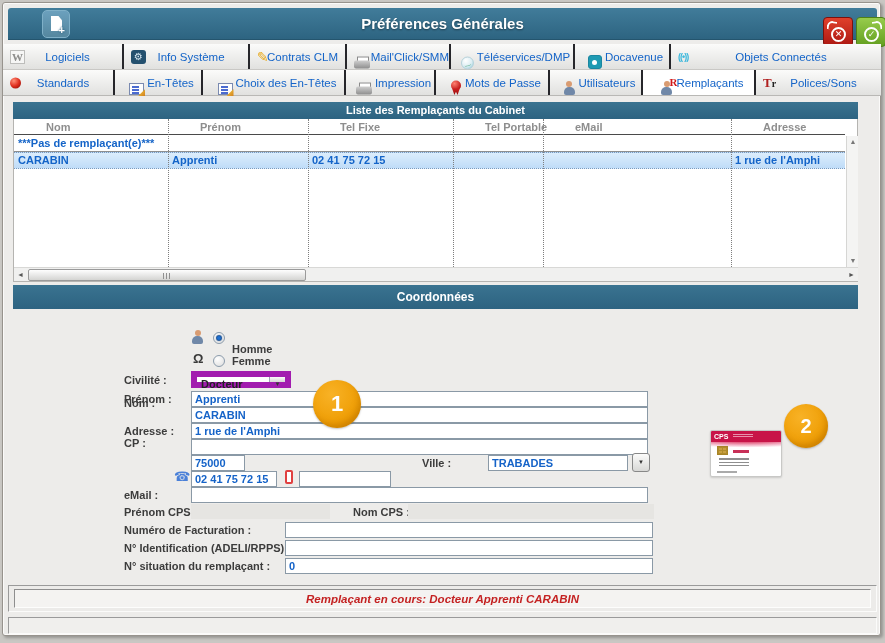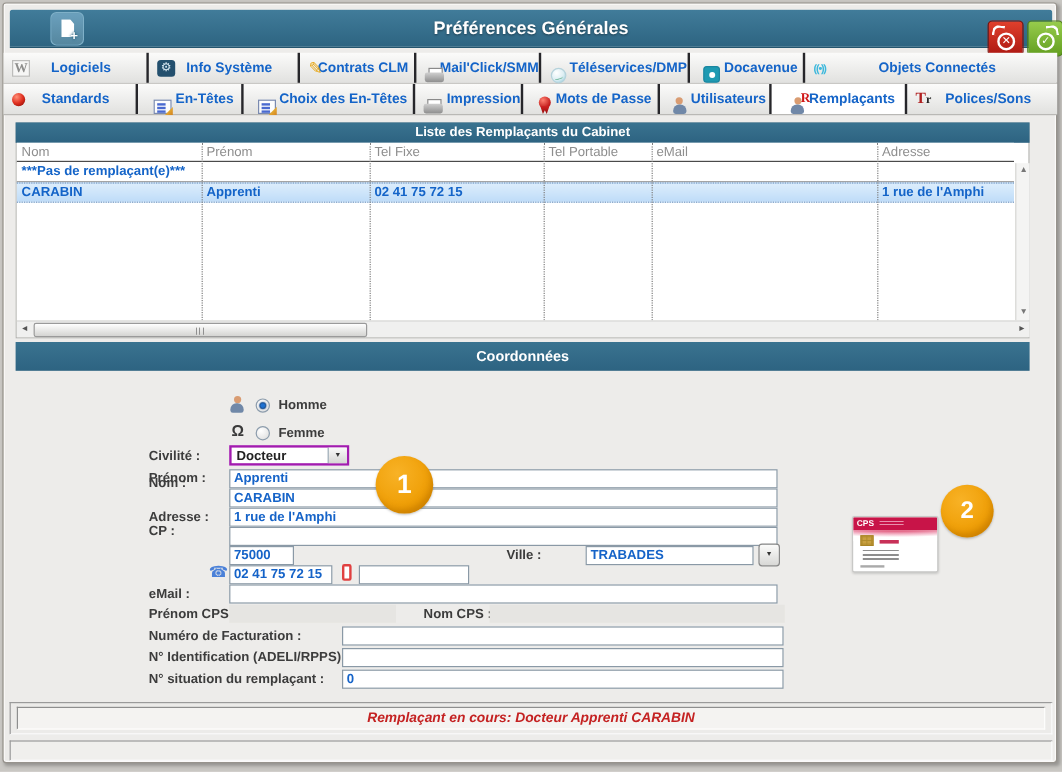--- a/index.html
+++ b/index.html
@@ -33,21 +33,21 @@
   .curl-l { left:3px; top:3px; border-left:2px solid #FFF; border-radius:60% 0 0 0; transform:rotate(8deg); }
   .curl-r { right:3px; top:3px; border-right:2px solid #FFF; border-radius:0 60% 0 0; transform:rotate(-8deg); }
 
   
   .tabrow { position:absolute; left:3px; width:878px; height:26px; display:flex;
             background:linear-gradient(180deg,#FBFBFA,#E1E1DF); }
   .tabrow1 { top:44px; border-bottom:1px solid #C9C8C5; }
   .tabrow2 { top:70px; border-bottom:1px solid #B9B8B5; }
   .tab { position:relative; height:100%; display:flex; align-items:center; justify-content:center; cursor:default; }
   .tab + .tab { border-left:2px solid #26262A; }
-  .tab .tlabel { color:#1464C8; font-size:11.5px; font-weight:bold; padding-left:10px; }
+  .tab .tlabel { color:#1464C8; font-size:11.5px; font-weight:normal; padding-left:10px; }
   .tab.active { background:#FFFFFF; }
   .ticon { position:absolute; left:7px; top:50%; transform:translateY(-50%); display:inline-block; }
 
   .i-word { width:15px; height:14px; border:1px solid #BDBDBB; background:#F6F6F5; color:#8E8E8C;
             font:bold 11px/13px "Liberation Serif",serif; text-align:center; }
   .i-gearsq { width:15px; height:14px; background:#24506E; border-radius:3px; color:#D5E6F0;
               font-size:10px; line-height:14px; text-align:center; }
   .i-pencil { color:#E8A818; font-size:14px; line-height:14px; }
   .i-printer { position:relative; width:16px; height:13px; }
   .i-printer::before { content:""; position:absolute; left:3px; top:0; width:10px; height:5px;
@@ -88,21 +88,21 @@
 
   
   .tablebox { position:absolute; left:13px; top:102px; width:845px; height:180px;
               border:1px solid #B5B4B1; background:#FFF; }
   .tbl-title { position:absolute; left:-1px; top:-1px; width:845px; height:17px;
                background:linear-gradient(180deg,#3A7390,#2D6381); color:#FFF; font-size:11px;
                font-weight:bold; text-align:center; line-height:17px; }
   .tbl-header { position:absolute; left:0; top:16px; width:831px; height:16px; background:#FFF;
                 border-bottom:1px solid #4A4A4A; }
   .th { position:absolute; top:0; height:16px; line-height:16px; color:#8E8E8E;
-        font-size:11px; font-weight:normal; }
+        font-size:11px; font-weight:bold;margin-left:28px; }
   .tbl-body { position:absolute; left:0; top:33px; width:831px; height:131px; background:#FFF; }
   .tr { position:absolute; left:0; width:831px; height:16px; }
   .tr1 { top:0; border-bottom:1px solid #8E8E8E; }
   .tr2 { top:16px; height:17px; background:linear-gradient(180deg,#DCEDFC,#BFDCF8);
          border-top:1px dotted #7A9AC0; border-bottom:1px dotted #7A9AC0; }
   .td { position:absolute; top:0; height:16px; line-height:15px; color:#1464C8;
         font-size:11px; font-weight:bold; white-space:nowrap; }
   .colsep { position:absolute; top:16px; height:148px; width:0; border-left:1px dotted #7E7E7E; }
   .vscroll { position:absolute; left:832px; top:33px; width:12px; height:131px;
              background:#F4F4F3; border-left:1px solid #D6D6D4; }
@@ -131,21 +131,21 @@
          font-family:"Liberation Sans","DejaVu Sans",sans-serif; font-size:11px; font-weight:bold;
          color:#1563C8; padding:0 3px; line-height:14px; }
   .inp-gray { position:absolute; height:15px; background:#E6E5E2; border:none; }
   .radio { position:absolute; width:12px; height:12px; border:1px solid #8C9CAC; border-radius:50%;
            background:radial-gradient(circle at 35% 30%,#FFF,#DCDCDC); }
   .radio.checked::after { content:""; position:absolute; left:3px; top:3px; width:4px; height:4px;
                           border-radius:50%; background:#1E70D0; box-shadow:0 0 1px 1px #10488E; }
   .i-female { position:absolute; color:#3A3A3A; font-size:13px; font-weight:bold; line-height:14px; }
   .i-phone { position:absolute; color:#4A80D8; font-size:13px; line-height:14px; }
   .i-mobile { position:absolute; width:8px; height:14px; border:2px solid #E04040; border-radius:2px; background:#FFF; }
-  .dd { position:absolute; background:#FFF; border:2px solid #a21caf; }
+  .dd { position:absolute; background:#FFF; border:6px solid #a21caf; }
   .dd .dd-val { position:absolute; left:4px; top:0; line-height:15px; font-size:11px; font-weight:bold; color:#222; }
   .dd .dd-arrow { position:absolute; right:0; top:0; bottom:0; width:16px; border-left:1px solid #9AA8B4;
                   background:linear-gradient(180deg,#FAFAFA,#D6D6D4); color:#333; font-size:6px;
                   text-align:center; line-height:15px; }
   .dd-btn { position:absolute; width:18px; height:19px; border:1px solid #888; border-radius:3px;
             background:linear-gradient(180deg,#FBFBFA,#D8D8D6); color:#333; font-size:6px;
             text-align:center; line-height:17px; }
 
   
   .cps-card { position:absolute; left:710px; top:430px; width:72px; height:47px; background:#FFF;
@@ -313,21 +313,21 @@
       <div class="hs-arrow hs-left">◄</div>
       <div class="hs-arrow hs-right">►</div>
       <div class="hs-thumb"></div>
     </div>
   </div>
 
   <div class="sectionbar">Coordonnées</div>
 
   <span class="i-person" style="position:absolute;left:191px;top:330px"></span>
   <span class="radio checked" style="left:213px;top:332px"></span>
-  <span class="flabel" style="left:232px;top:331px">Homme</span>
+  <span class="flabel" style="left:232px;top:342px">Homme</span>
   <span class="i-female" style="left:193px;top:352px">Ω</span>
   <span class="radio" style="left:213px;top:355px"></span>
   <span class="flabel" style="left:232px;top:354px">Femme</span>
 
   <span class="flabel" style="left:124px;top:373px">Civilité :</span>
   <div class="dd" style="left:191px;top:371px;width:100px;height:17px">
     <span class="dd-val">Docteur</span>
     <span class="dd-arrow">▼</span>
   </div>
 

